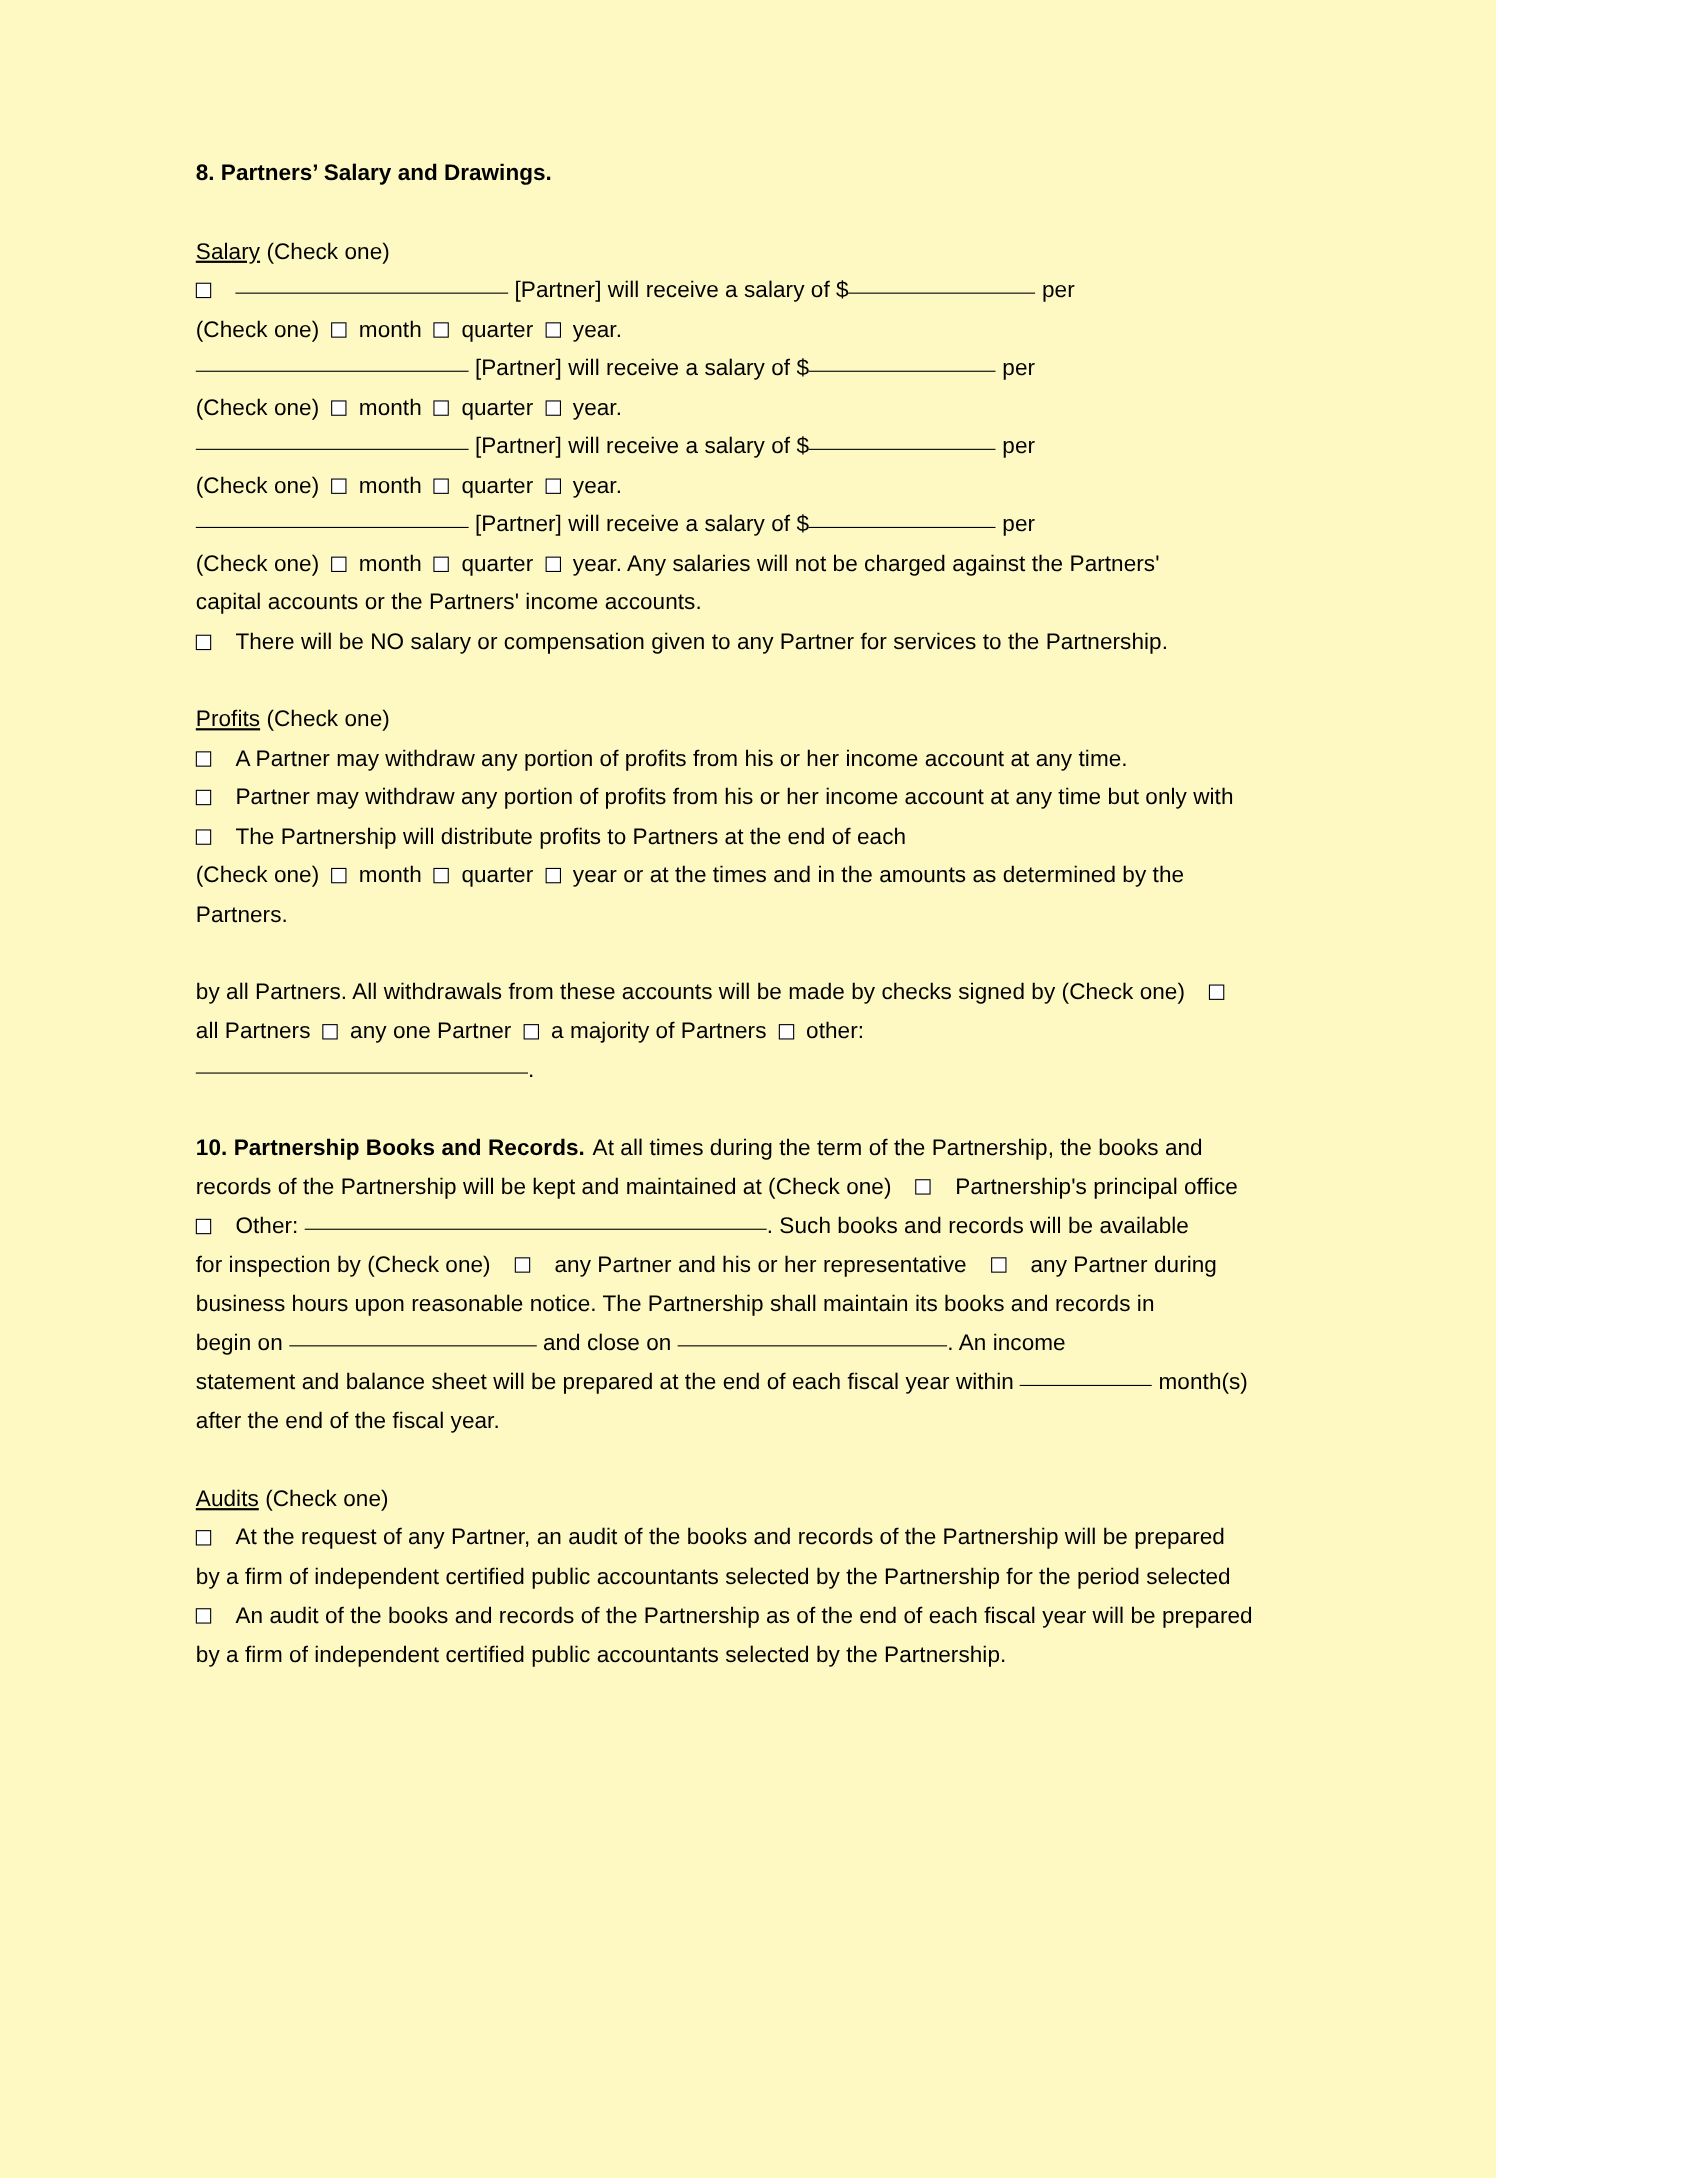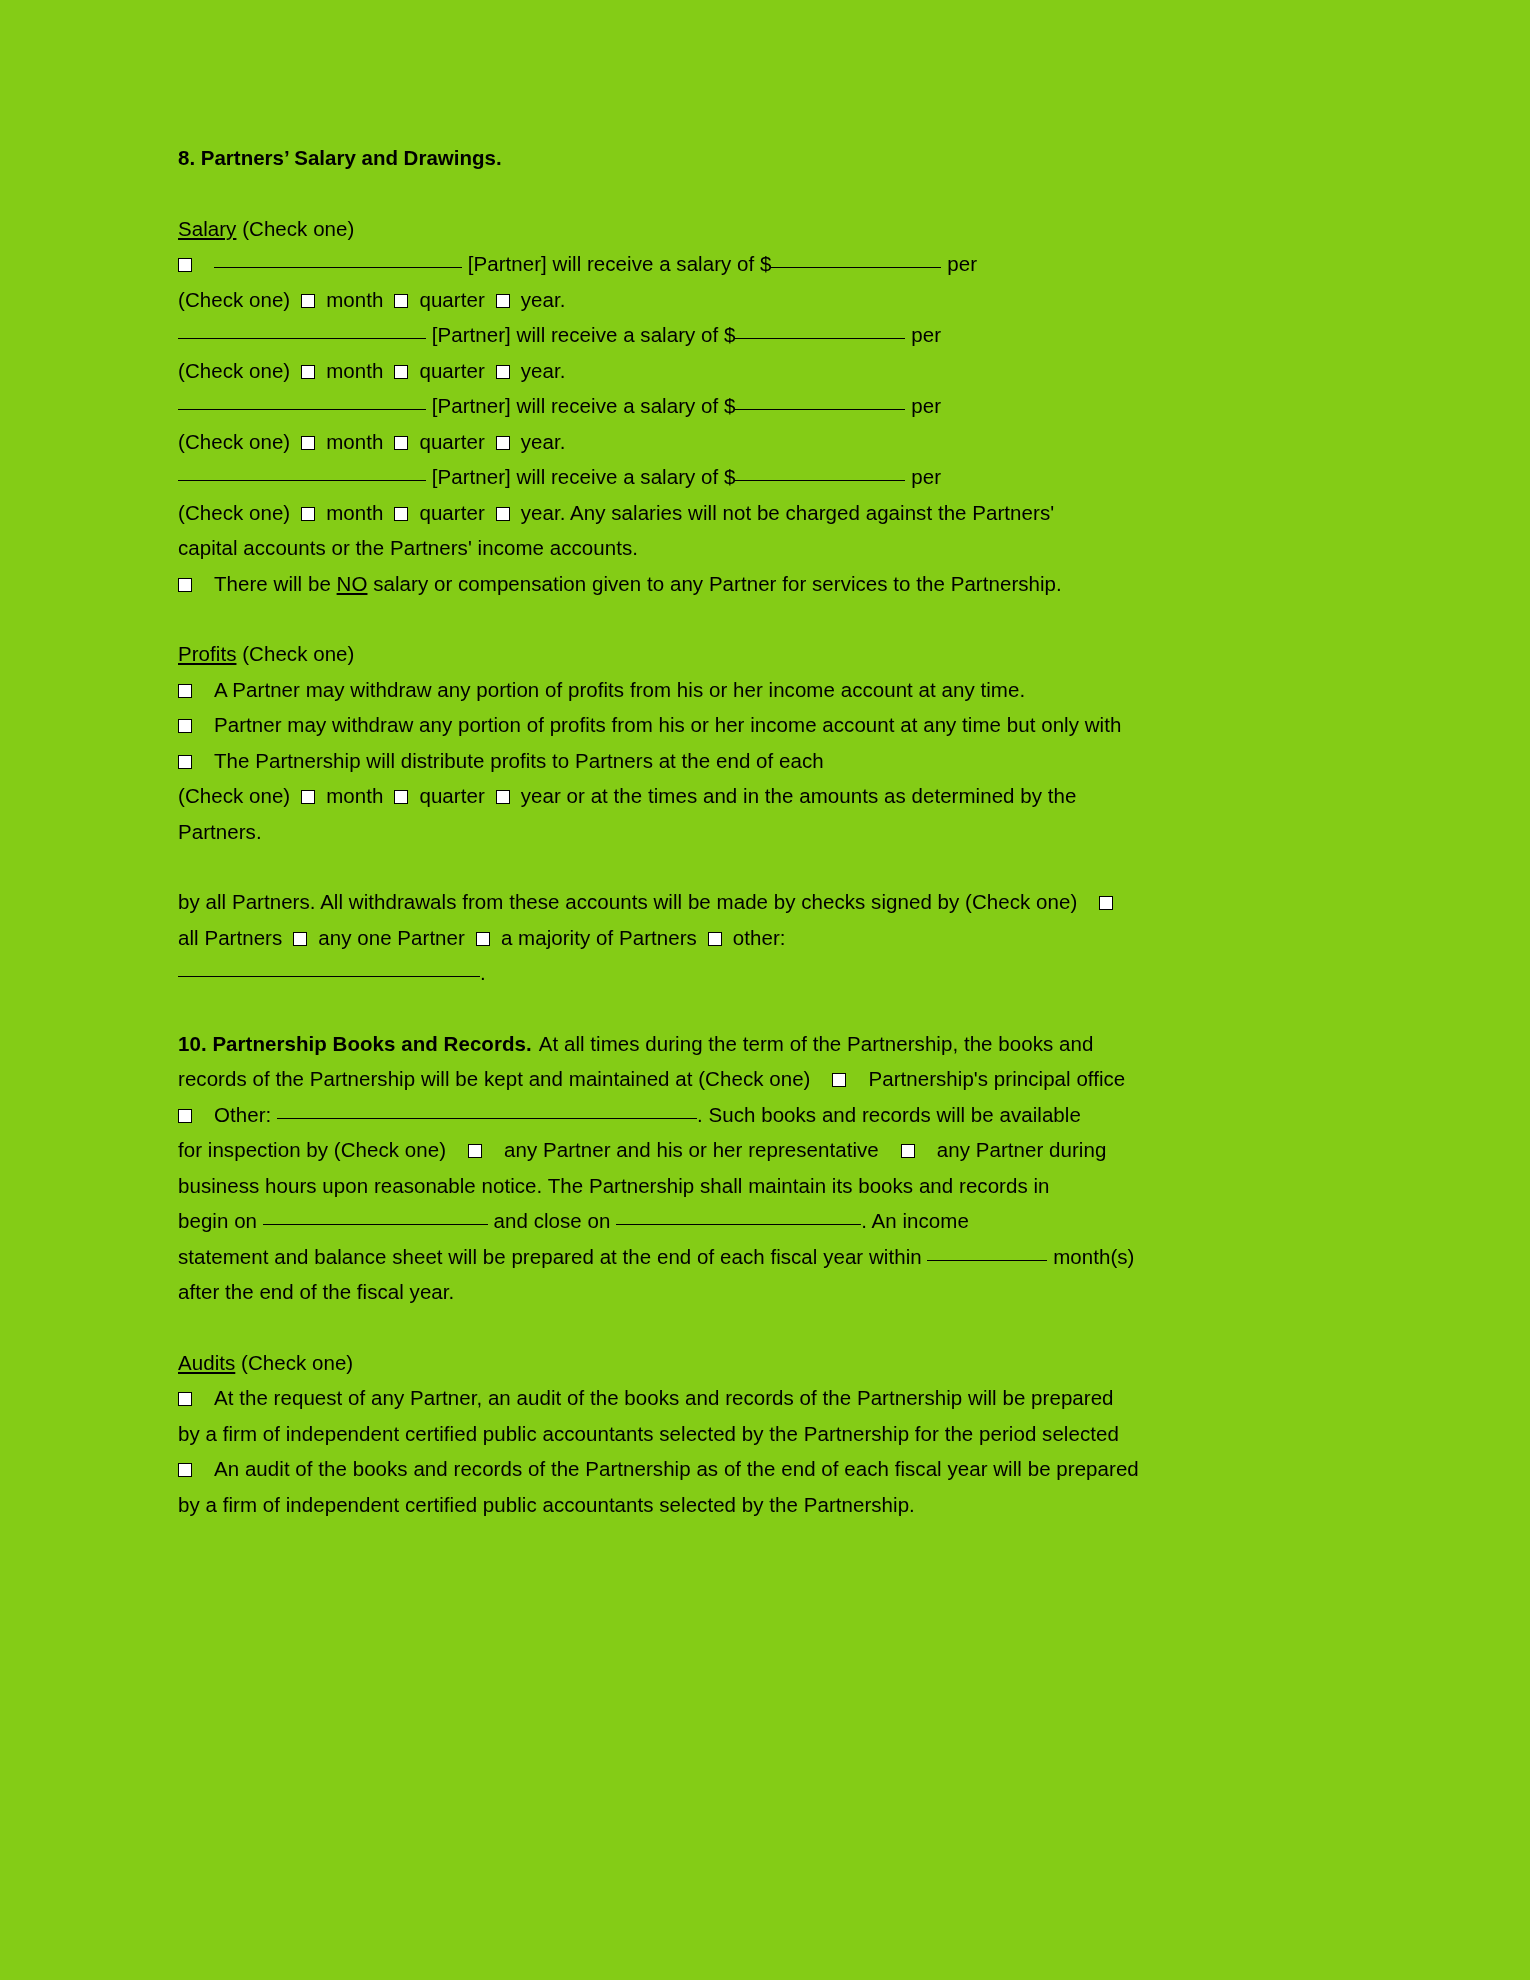--- a/index.html
+++ b/index.html
@@ -2,23 +2,23 @@
 <html><head>
 <meta charset="utf-8">
 <style>
   html, body {
     margin: 0;
     padding: 0;
     background: #ffffff;
   }
   .page {
     position: relative;
-    width: 1530px;
+    width: 1360px;
     height: 1980px;
-    background: #84cc16;
+    background: #fef9c3;
     font-family: "Liberation Sans", sans-serif;
     color: #000000;
     box-sizing: border-box;
     padding: 140px 178px 0 178px;
     overflow: hidden;
   }
   .body-text {
     font-size: 20.5px;
     line-height: 35.5px;
     letter-spacing: 0.05px;
@@ -53,21 +53,20 @@
   .f-inst     { width: 300px; }
   .f-other    { width: 420px; }
   .f-otherend { width: 302px; }
   .f-date     { width: 225px; }
   .f-date2    { width: 245px; }
   .f-months   { width: 120px; }
   .nbsp-gap { display: inline-block; width: 11px; }
   .nbsp-gap-sm { display: inline-block; width: 7px; }
   .nbsp-gap-lg { display: inline-block; width: 22px; }
   .inline-u {
-    text-decoration: underline;
     text-underline-offset: 2px;
     text-align: center;
   }
   .line-row { white-space: nowrap; }
 </style>
 </head>
 <body>
 
 <div class="page">
 

